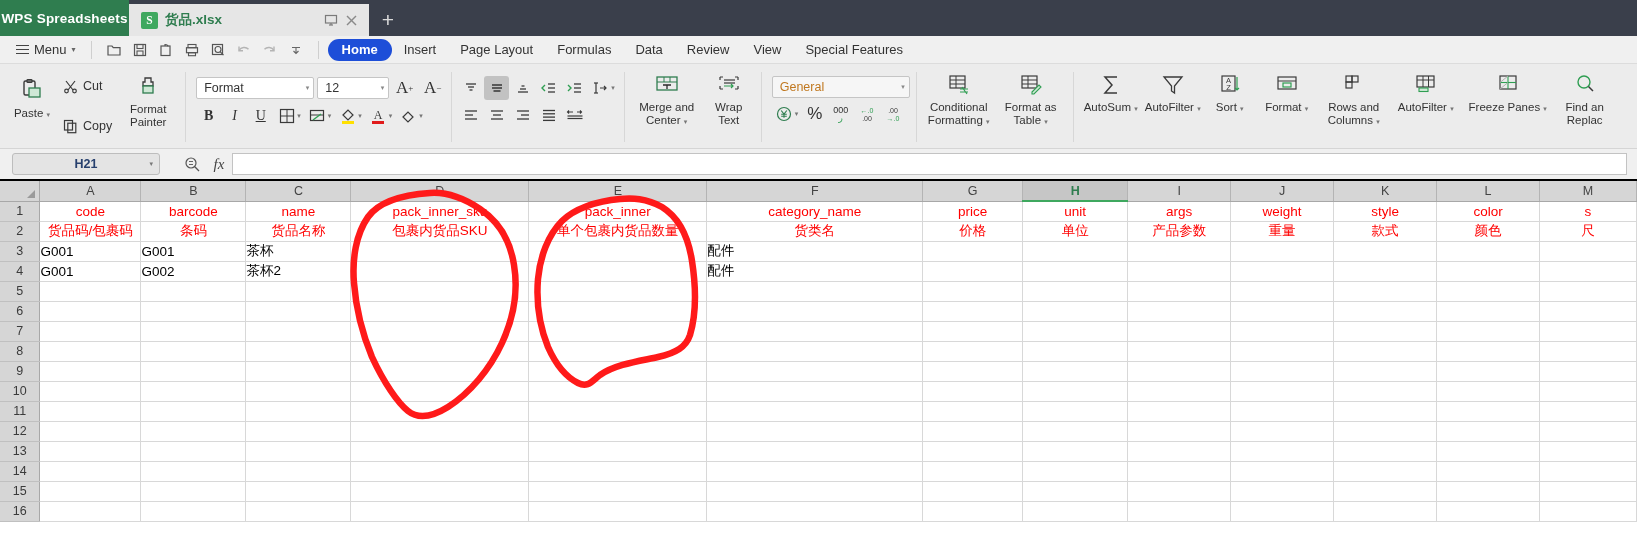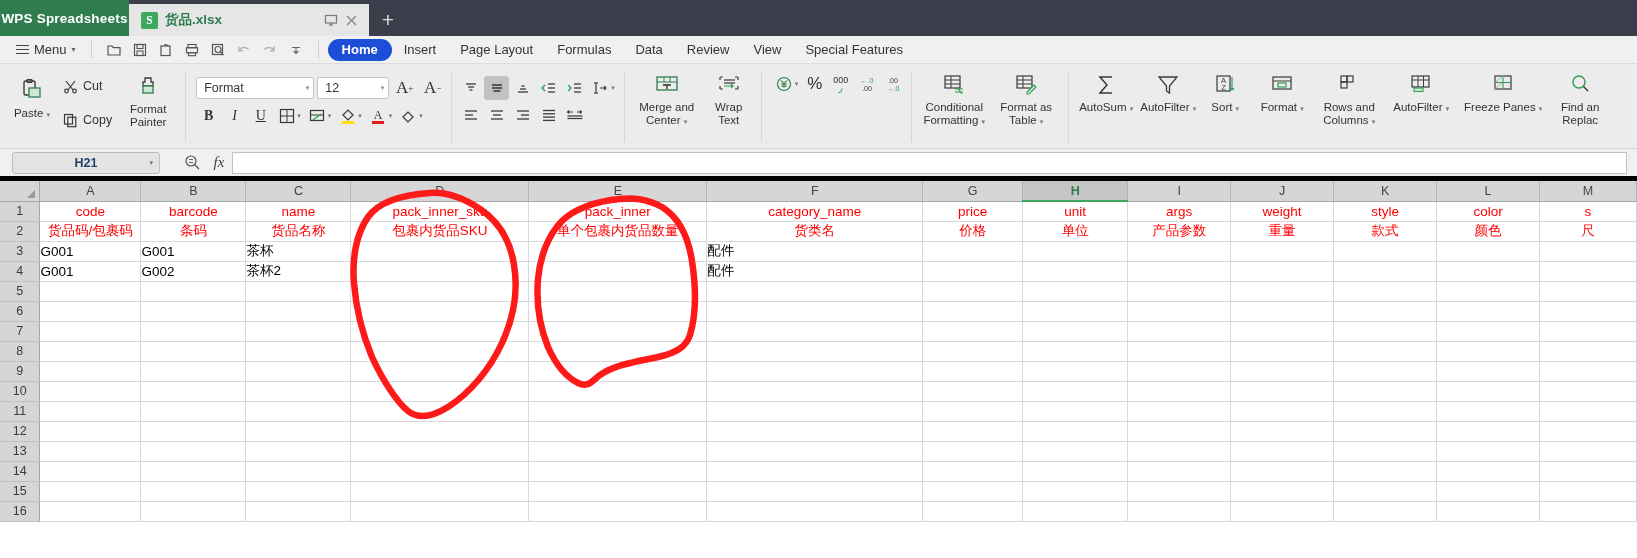--- a/index.html
+++ b/index.html
@@ -99,21 +99,21 @@
     width: 52px; display: flex; flex-direction: column;
     align-items: center; padding-top: 6px;
   }
   .big-btn .lbl {
     font-size: 11.5px; color: #333; text-align: center;
     line-height: 13px; margin-top: 3px;
   }
   .big-btn.wide { width: 62px; align-items: center; }
   .big-btn.xwide { width: 72px; }
 
-  .small-rows { display: flex; flex-direction: column; gap: 12px; padding-top: 7px; }
+  .small-rows { display: flex; flex-direction: column; gap: 18px; padding-top: 7px; }
   .small-btn {
     display: flex; align-items: center; gap: 5px;
     height: 22px; padding: 0 5px;
     font-size: 12.5px; color: #333;
   }
 
   .fontrow { display: flex; align-items: center; gap: 3px; padding: 8px 0 0 4px; }
   .combo {
     height: 22px; background: #fff;
     border: 1px solid #c5c5c5; border-radius: 2px;
@@ -136,21 +136,21 @@
   .ficon.sel { background: #c2c2c2; border-radius: 3px; }
   .ddarrow { font-size: 7px; color: #777; margin-left: -3px; margin-right: 3px; }
 
   .alignrow { display: flex; align-items: center; gap: 1px; }
   .agrid { display: flex; flex-direction: column; padding-top: 8px; }
 
   
   .formulabar {
     height: 32px; width: 100%;
     background: #f0f0f0;
-    border-bottom: 5px solid #000000;
+    border-bottom: 2px solid #000000;
     display: flex; align-items: center;
     padding: 0 4px;
   }
   .namebox {
     width: 148px; height: 22px; margin-left: 8px;
     background: #e4e4e4; border: 1px solid #bdbdbd; border-radius: 3px;
     display: flex; align-items: center; justify-content: center;
     position: relative;
     font-size: 12.5px; color: #27406e; font-weight: bold;
   }
@@ -539,20 +539,26 @@
         <path d="M8 12h9m-2-2l2 2-2 2" fill="none" stroke="#2f9e52" stroke-width="1.2"></path>
       </svg>
       <span class="lbl">
         <span>Wrap</span><br><span>Text</span>
       </span>
     </div>
   </div>
   <div class="rsep"></div>
 
   <div class="rgroup" style="flex-direction:column;">
+    <div class="fontrow">
+      <div class="combo numfmt">
+        <span class="val">General</span>
+        <span class="dd">▾</span>
+      </div>
+    </div>
     <div class="fmtrow">
       <div class="ficon">
         <svg width="18" height="18" viewBox="0 0 18 18">
             <circle cx="9" cy="9" r="6.5" fill="none" stroke="#2f7d4f" stroke-width="1.2"></circle>
             <path d="M6.2 5.5L9 9l2.8-3.5M6.2 9.2h5.6M6.2 11.2h5.6M9 9v3.8" fill="none" stroke="#2f7d4f" stroke-width="1.1"></path>
           </svg>
       </div>
       <span class="ddarrow">▾</span>
       <div class="ficon" style="font-size:17px;">
           <span>%</span>

